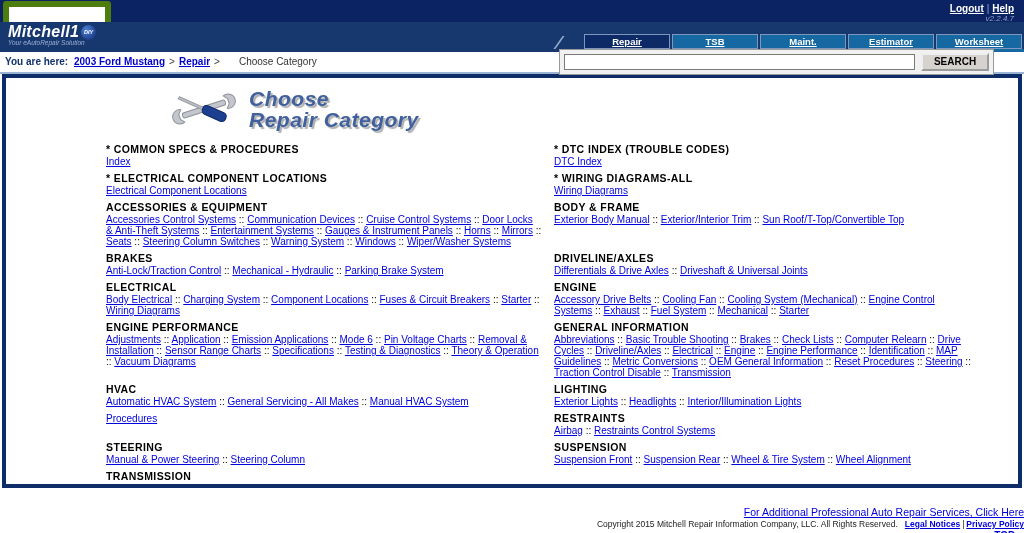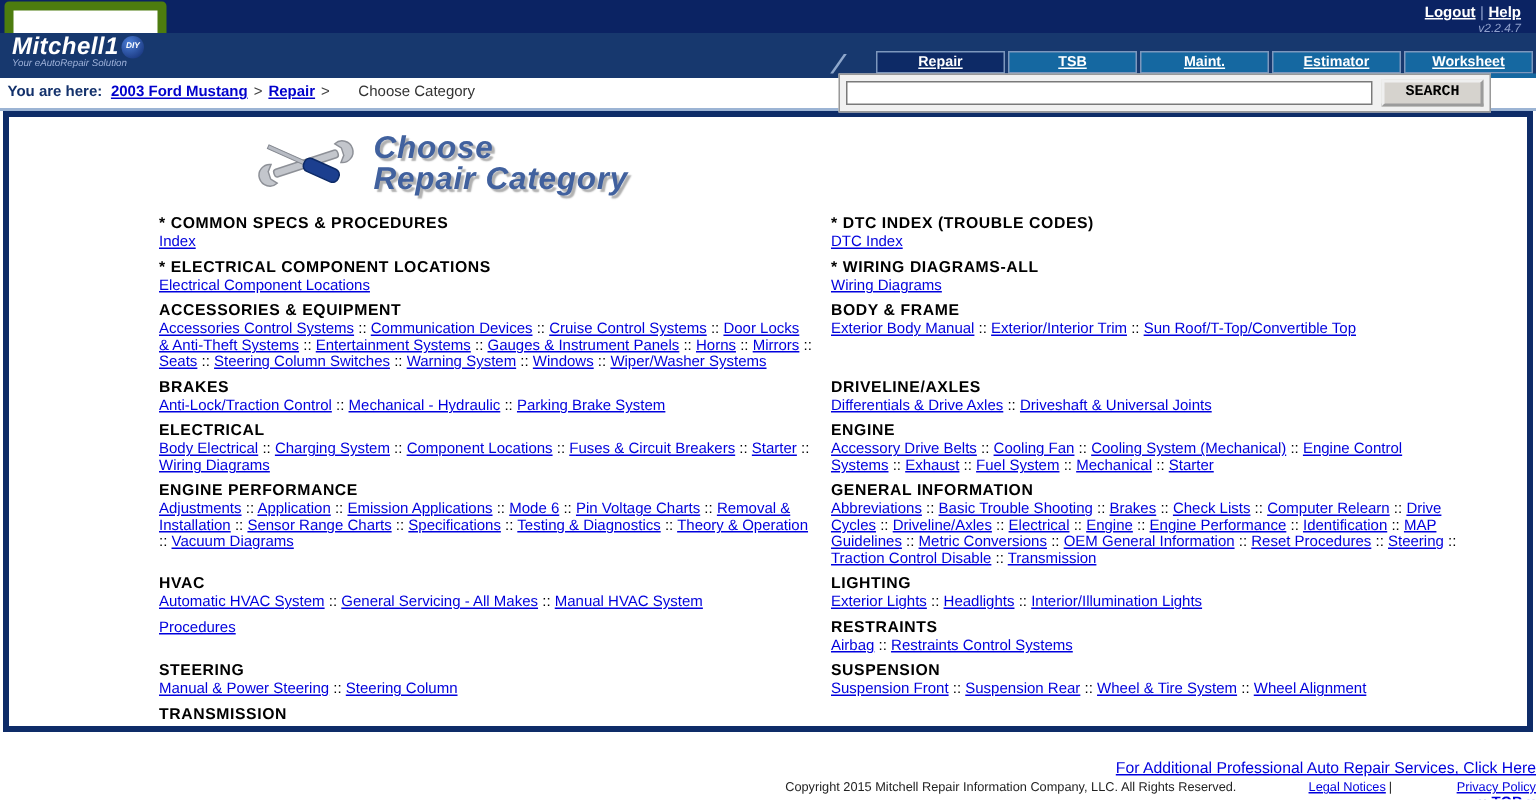--- a/index.html
+++ b/index.html
@@ -47,21 +47,21 @@
       line-height:20px;padding-left:5px;color:#13316b;}
   .crumb-prefix{font-weight:bold;color:#13316b;}
   .crumbrow a{color:#0000cc;font-weight:bold;text-decoration:underline;cursor:pointer;margin:0 3px;}
   .crumb-sep{color:#444;margin:0 1px;}
   .crumb-current{color:#333;font-weight:normal;margin-left:18px;}
   .search-panel{position:absolute;top:49px;right:30px;width:425px;height:20px;
       background:#f1f1f1;border:1px solid #999;display:flex;align-items:center;
       padding:2px 4px;gap:6px;z-index:20;}
   .search-input{flex:1;height:14px;border:1px solid #7a7a7a;font-size:10px;padding:0 3px;}
   .search-btn{width:68px;height:18px;background:#d6d3ce;border:2px outset #efefef;
-      font-size:10px;font-weight:bold;color:#000;font-family:Liberation Mono, monospace;
+      font-size:10px;font-weight:bold;color:#000;font-family:Liberation Sans, sans-serif;
       cursor:pointer;line-height:12px;}
 
   
   .panel-topline{height:2px;background:#9cb4d4;}
   .panel{position:relative;margin:0 2px;height:406px;border:4px solid #0e2c68;
       background:#fff;overflow:hidden;}
   .title-block{display:flex;align-items:center;gap:12px;margin:8px 0 0 165px;height:46px;}
   .title-text{font-size:21px;line-height:21px;font-weight:bold;font-style:italic;
       color:#41619e;text-shadow:2px 2px 1px #b0b0b0;letter-spacing:0.5px;}
 
@@ -73,21 +73,21 @@
       line-height:11px;margin-bottom:1px;}
   .cat-links{font-size:10px;line-height:11px;color:#000;}
   .cat-link{color:#0000dd;text-decoration:underline;cursor:pointer;}
   .sep{color:#000;}
 
   
   .footer{height:37px;text-align:right;padding-top:18px;}
   .footer-services{font-size:10.5px;line-height:13px;}
   .footer-services a{color:#0000dd;text-decoration:underline;cursor:pointer;}
   .footer-copy{font-size:8.5px;line-height:11px;color:#222;}
-  .footer-copy a{color:#0000dd;text-decoration:underline;cursor:pointer;font-weight:normal;margin-left:41px;}
+  .footer-copy a{color:#0000dd;text-decoration:underline;cursor:pointer;font-weight:bold;}
   .footer-copy .pipe{margin:0 2px;color:#222;}
   .footer-top{font-size:10px;line-height:12px;font-weight:bold;}
   .footer-top a{color:#0000dd;text-decoration:underline;cursor:pointer;}
   .bottombar{height:8px;background:#1568a1;}
 </style>
 </head>
 <body>
 
 <div id="app">
 

